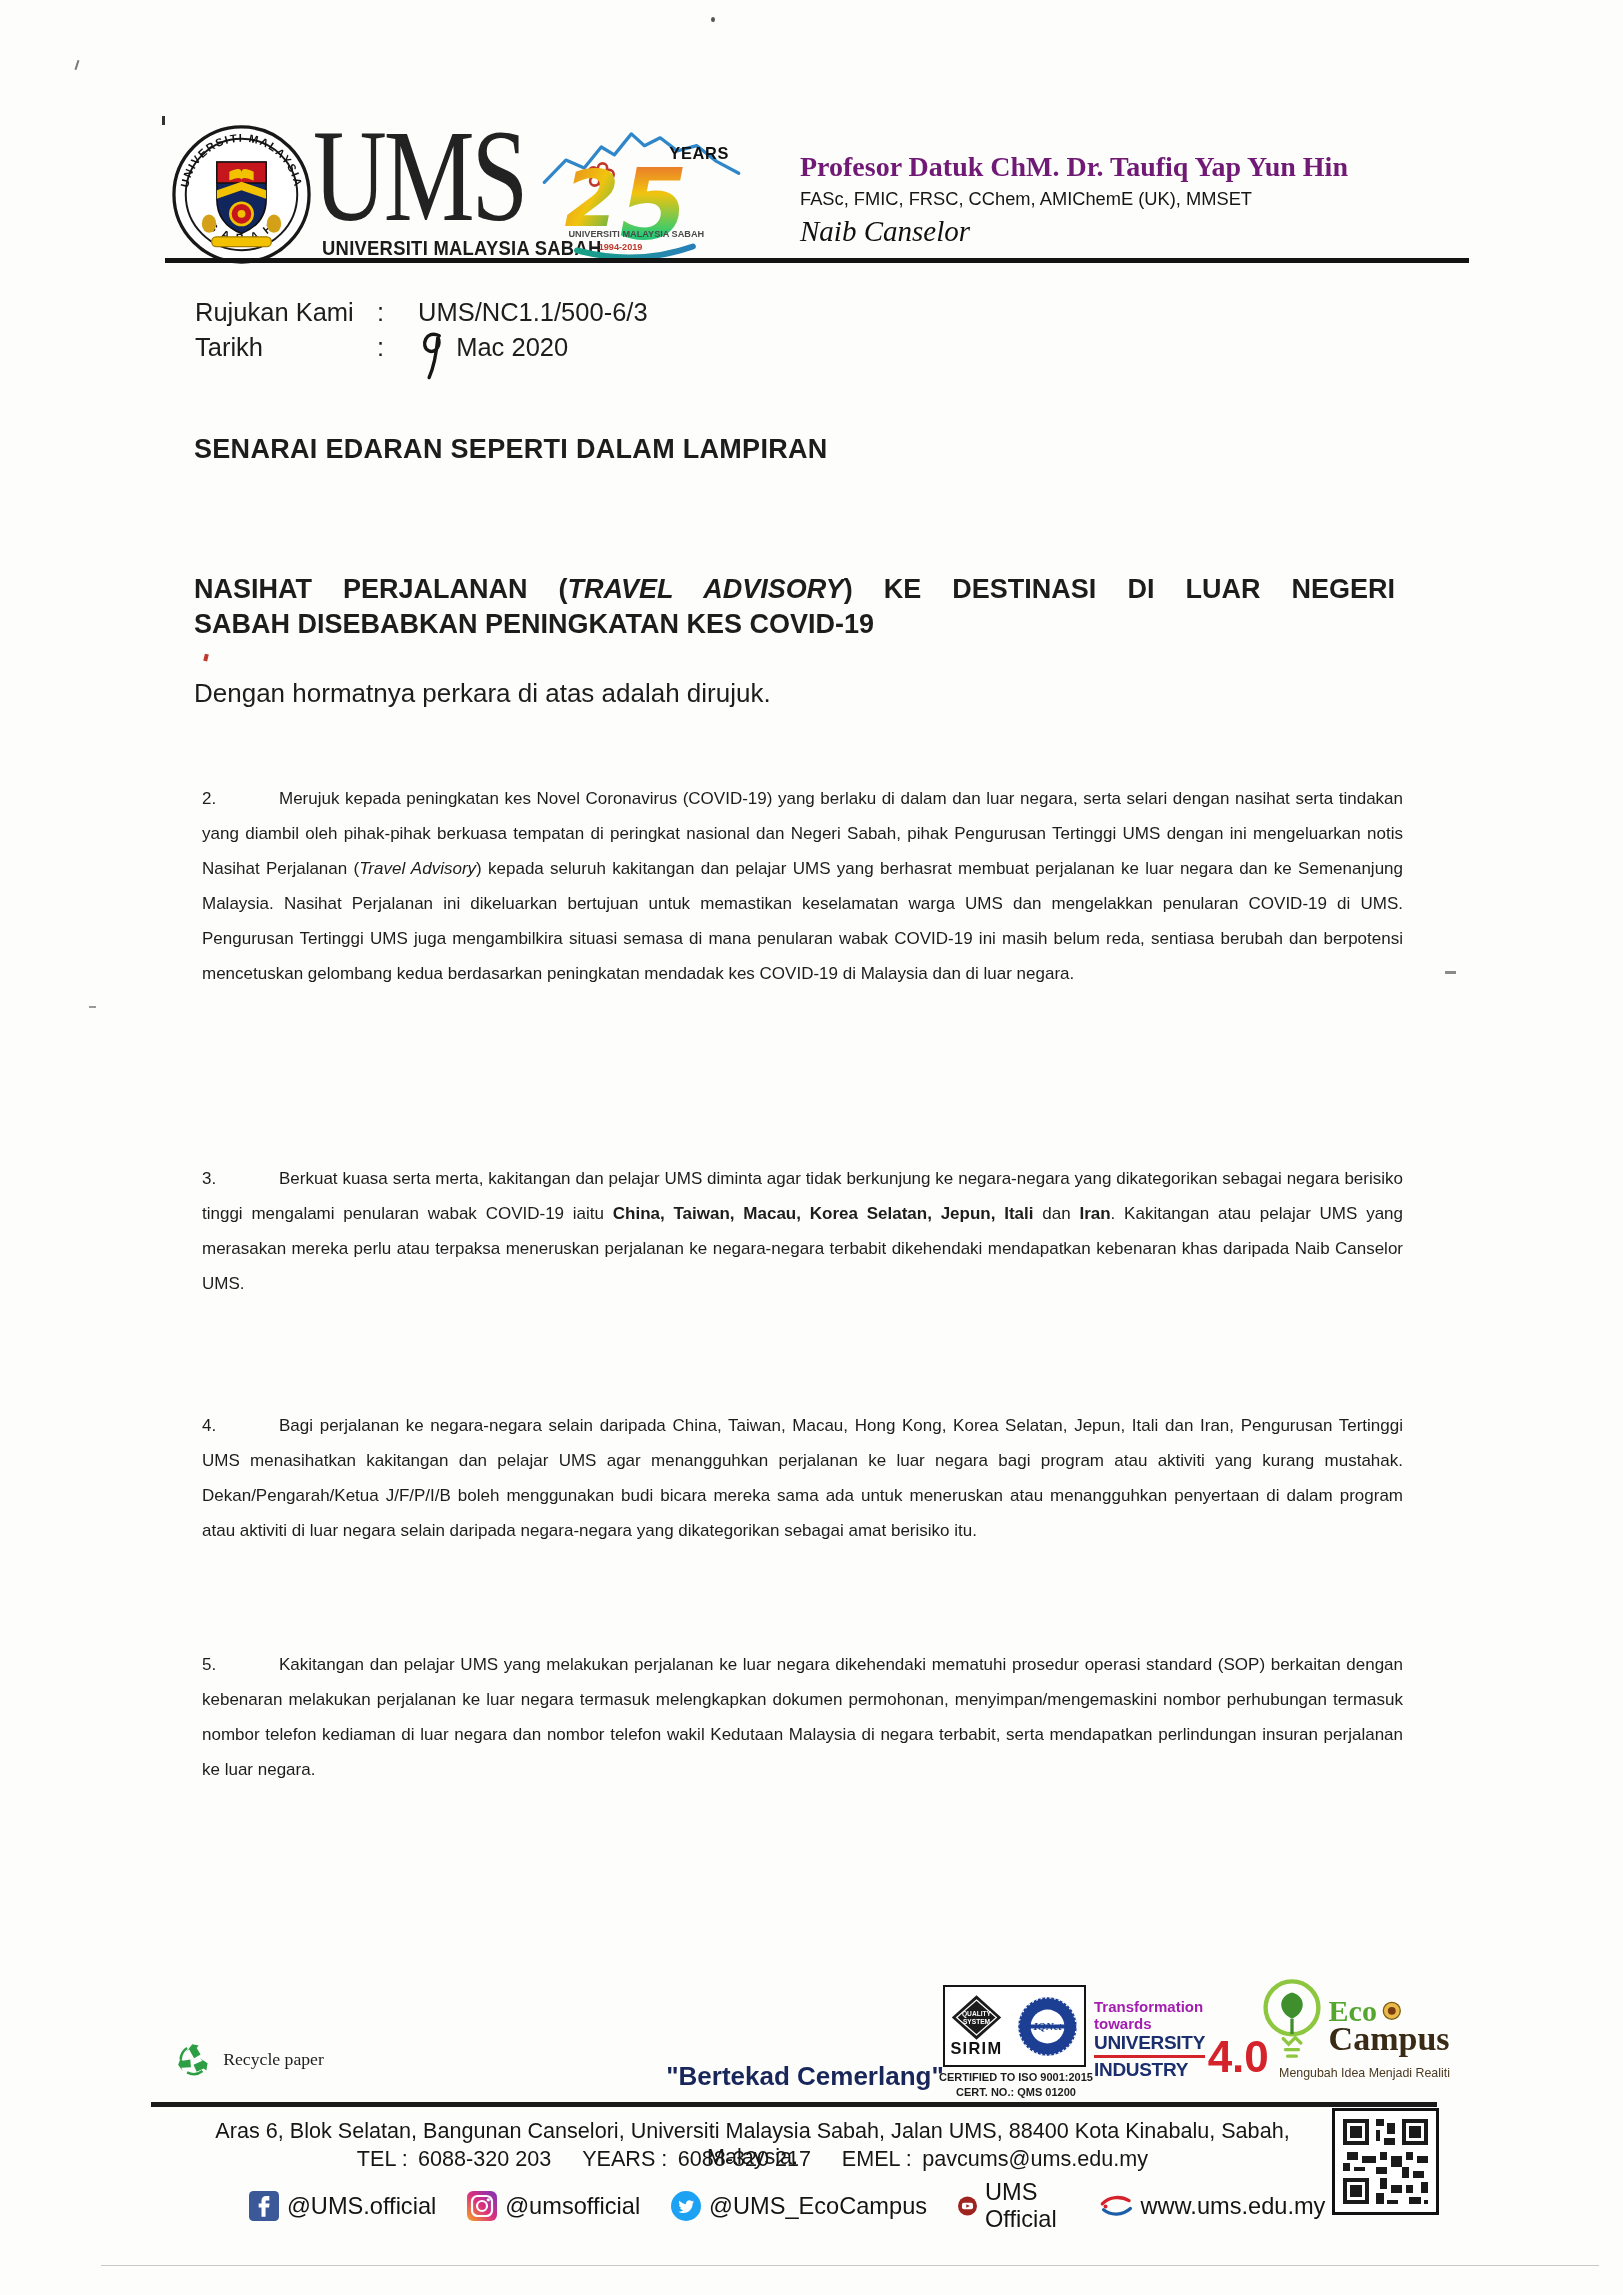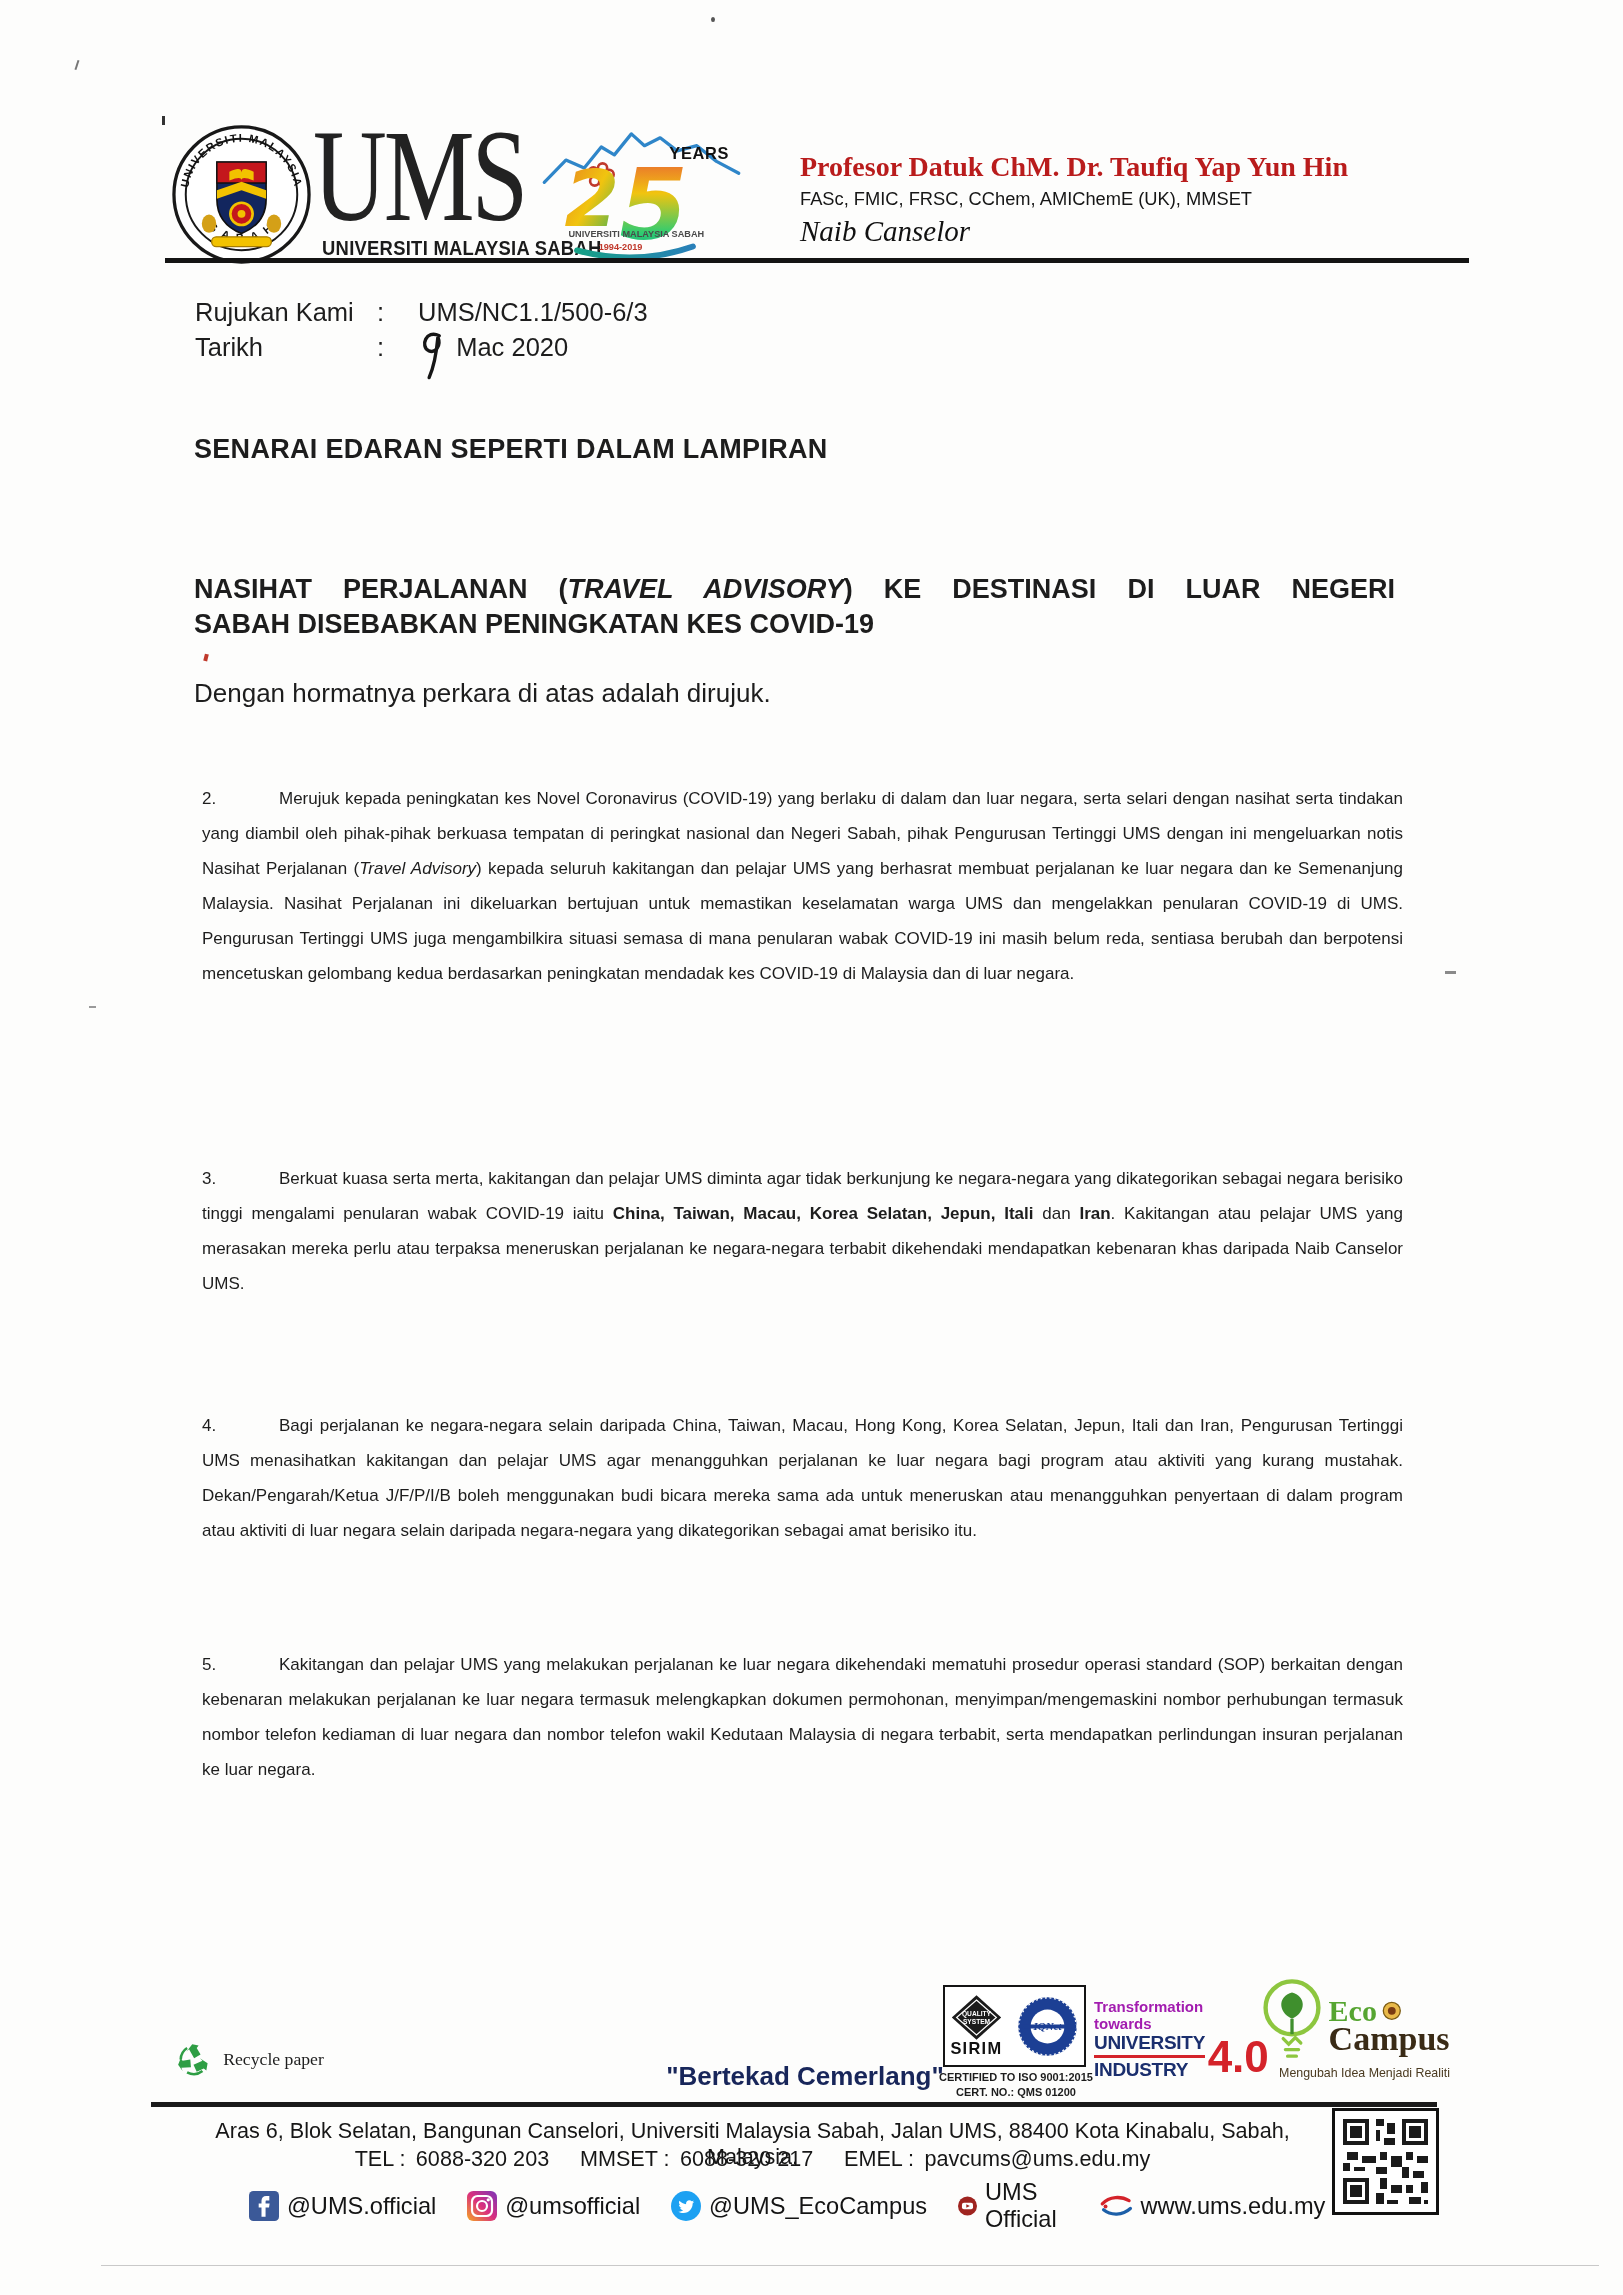--- a/index.html
+++ b/index.html
@@ -14,21 +14,21 @@
     position:absolute;left:313px;top:110px;font-family:"Liberation Serif",serif;
     font-size:131px;line-height:131px;font-weight:500;color:#222;
     transform:scaleX(.78);transform-origin:left top;letter-spacing:-3.9px;
   }
   .ums-sub{
     position:absolute;left:322px;top:237px;font-size:20px;font-weight:600;color:#1b1b1b;
     transform:scaleX(.92);transform-origin:left top;letter-spacing:0.3px;
   }
   .logo25{position:absolute;left:541px;top:122px;}
   .officer{position:absolute;left:800px;top:151px;width:687px;}
-  .officer-name{font-family:"Liberation Serif",serif;font-size:28px;font-weight:700;color:#b91c1c;}
+  .officer-name{font-family:"Liberation Serif",serif;font-size:28px;font-weight:700;color:#701a75;}
   .officer-quals{font-size:18.3px;margin-top:4.6px;color:#161616;}
   .officer-title{font-family:"Liberation Serif",serif;font-style:italic;font-size:29px;margin-top:5.2px;color:#111;}
   .rule-header{position:absolute;left:165px;top:258px;width:1304px;height:4.6px;background:#141414;}
   
   .refblock{position:absolute;left:195px;top:298px;font-size:25.5px;}
   .refrow{display:flex;align-items:flex-start;height:35px;}
   .reflabel{width:182px;}
   .refcolon{width:41px;}
   .nine{position:relative;top:-3.9px;margin-right:9.2px;}
   
@@ -263,21 +263,21 @@
       <div class="campus-word">Campus</div>
     </div>
   </div>
   <div class="eco-tagline">Mengubah Idea Menjadi Realiti</div>
 
   <div class="rule-footer"></div>
 
   <div class="address">Aras 6, Blok Selatan, Bangunan Canselori, Universiti Malaysia Sabah, Jalan UMS, 88400 Kota Kinabalu, Sabah, Malaysia.</div>
   <div class="contact">
     <span>TEL :</span><span class="gap">6088-320 203</span>
-    <span>MMSET :</span><span class="gap">6088-320 217</span>
+    <span>YEARS :</span><span class="gap">6088-320 217</span>
     <span>EMEL :</span><span>pavcums@ums.edu.my</span>
   </div>
 
   <div class="social">
     <div class="social-item">
       <svg width="30" height="30" viewBox="0 0 48 48">
         <rect width="48" height="48" rx="7" fill="#3b5998"></rect>
         <path d="M27.5 15h5V8h-5c-4.5 0-7.5 3.2-7.5 7.5V20h-4.5v6.5H20V41h6.5V26.5h5.5l1-6.5h-6.5v-3c0-1.2.6-2 1-2z" fill="#fff"></path>
       </svg>
       <span>@UMS.official</span>

